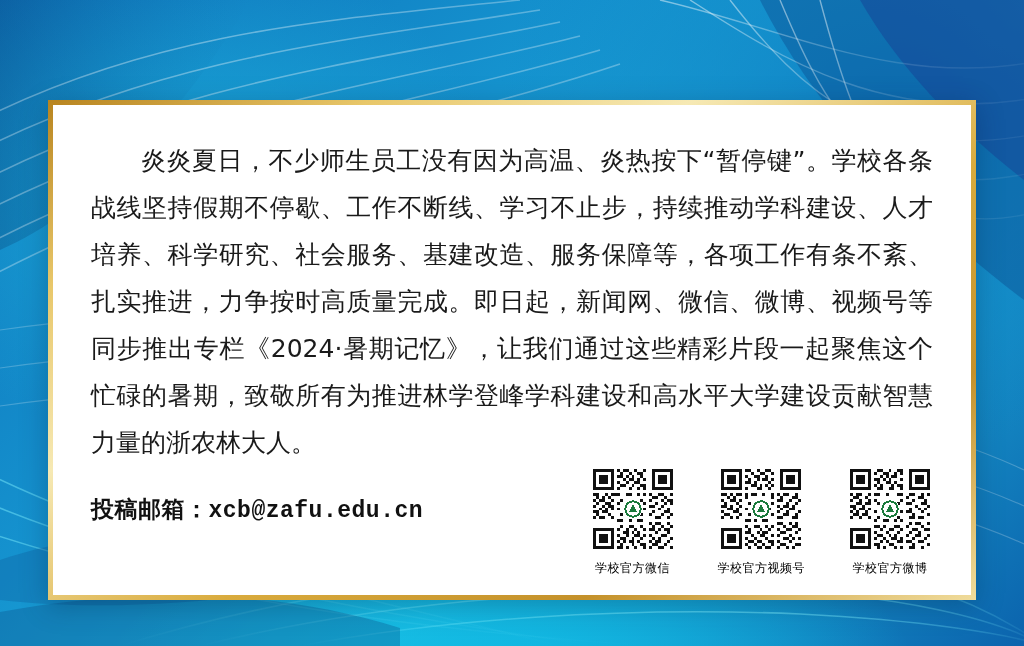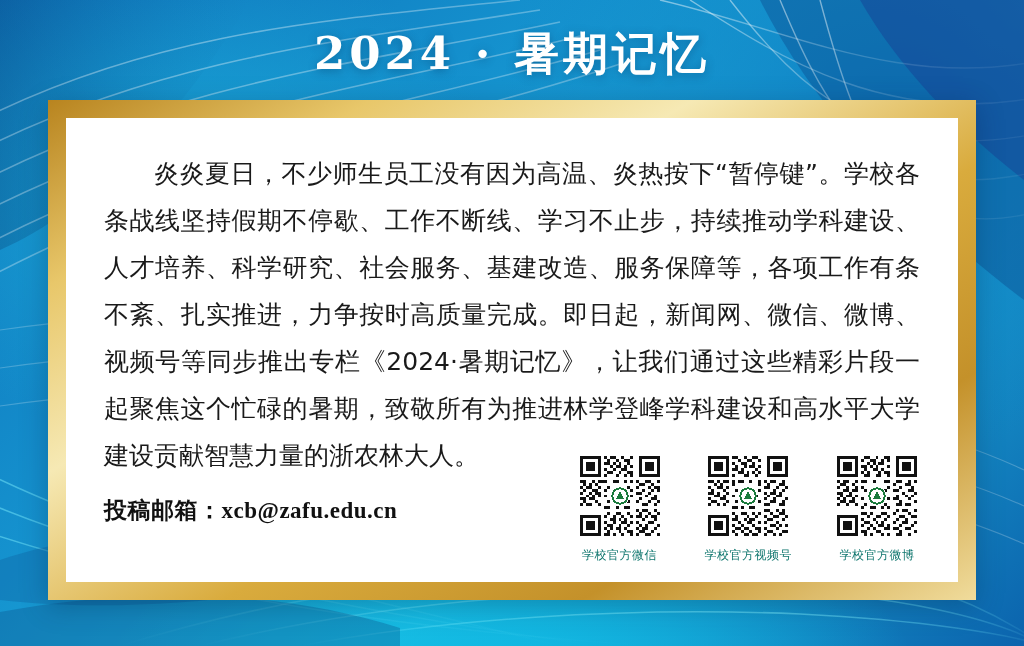--- a/index.html
+++ b/index.html
@@ -43,21 +43,21 @@
     text-shadow: 0 2px 10px rgba(0, 40, 80, 0.35);
     z-index: 4;
   }
   .card-outer {
     position: absolute;
     left: 48px;
     top: 100px;
     width: 928px;
     height: 500px;
     background: linear-gradient(150deg, #b8841f 0%, #e8c76a 18%, #f6e9b4 36%, #d9ab3d 58%, #c4912a 78%, #f0dc9c 100%);
-    padding: 18px;
+    padding: 5px;
     box-sizing: border-box;
     box-shadow: 0 6px 26px rgba(0, 35, 70, 0.30);
     z-index: 5;
   }
   .card-inner {
     position: relative;
     width: 100%;
     height: 100%;
     background: #ffffff;
     box-sizing: border-box;
@@ -66,23 +66,23 @@
   .body-text {
     color: #1a1a1a;
     font-family: "DejaVu Sans", "Liberation Sans", sans-serif;
     font-size: 25px;
     line-height: 47px;
     text-align: justify;
     text-indent: 50px;
     letter-spacing: 0px;
   }
   .email-line {
-    margin-top: 16px;
+    margin-top: 28px;
     color: #111111;
-    font-family: Liberation Serif, serif;
+    font-family: Liberation Mono, monospace;
     font-size: 23px;
     font-weight: bold;
     letter-spacing: 0.5px;
   }
   .qr-row {
     position: absolute;
     right: 38px;
     bottom: 18px;
     display: flex;
     flex-direction: row;
@@ -95,21 +95,21 @@
   }
   .qr-box {
     width: 86px;
     height: 86px;
     position: relative;
     background: #ffffff;
   }
   .qr-caption {
     margin-top: 8px;
     font-size: 12px;
-    color: #0f766e;
+    color: #000000;
     font-family: "DejaVu Sans", "Liberation Sans", sans-serif;
     letter-spacing: 0.5px;
     white-space: nowrap;
   }
 </style>
 </head>
 <body>
 
 <div class="poster">
 
@@ -162,21 +162,20 @@
     <g fill="none" stroke="#ffffff" stroke-opacity="0.22" stroke-width="1.2">
       <path d="M0,330 C200,300 420,320 620,360 C800,396 940,430 1024,470"></path>
       <path d="M0,368 C200,338 420,358 620,398 C800,434 940,468 1024,506"></path>
       <path d="M0,406 C200,376 420,396 620,436 C800,472 940,506 1024,544"></path>
     </g>
 
     <path d="M0,560 C120,520 260,520 380,560 C300,600 120,614 0,600 Z" fill="#0d5f9e" opacity="0.35"></path>
     <path d="M0,612 C140,586 280,590 400,628 L400,646 L0,646 Z" fill="#0a4a82" opacity="0.30"></path>
   </svg>
 
-  <div class="title">2024 · 暑期记忆</div>
 
   <div class="card-outer">
     <div class="card-inner">
 
       <div class="body-text">炎炎夏日，不少师生员工没有因为高温、炎热按下“暂停键”。学校各条战线坚持假期不停歇、工作不断线、学习不止步，持续推动学科建设、人才培养、科学研究、社会服务、基建改造、服务保障等，各项工作有条不紊、扎实推进，力争按时高质量完成。即日起，新闻网、微信、微博、视频号等同步推出专栏《2024·暑期记忆》，让我们通过这些精彩片段一起聚焦这个忙碌的暑期，致敬所有为推进林学登峰学科建设和高水平大学建设贡献智慧力量的浙农林大人。</div>
 
       <div class="email-line">投稿邮箱：xcb@zafu.edu.cn</div>
 
       <div class="qr-row">
 

